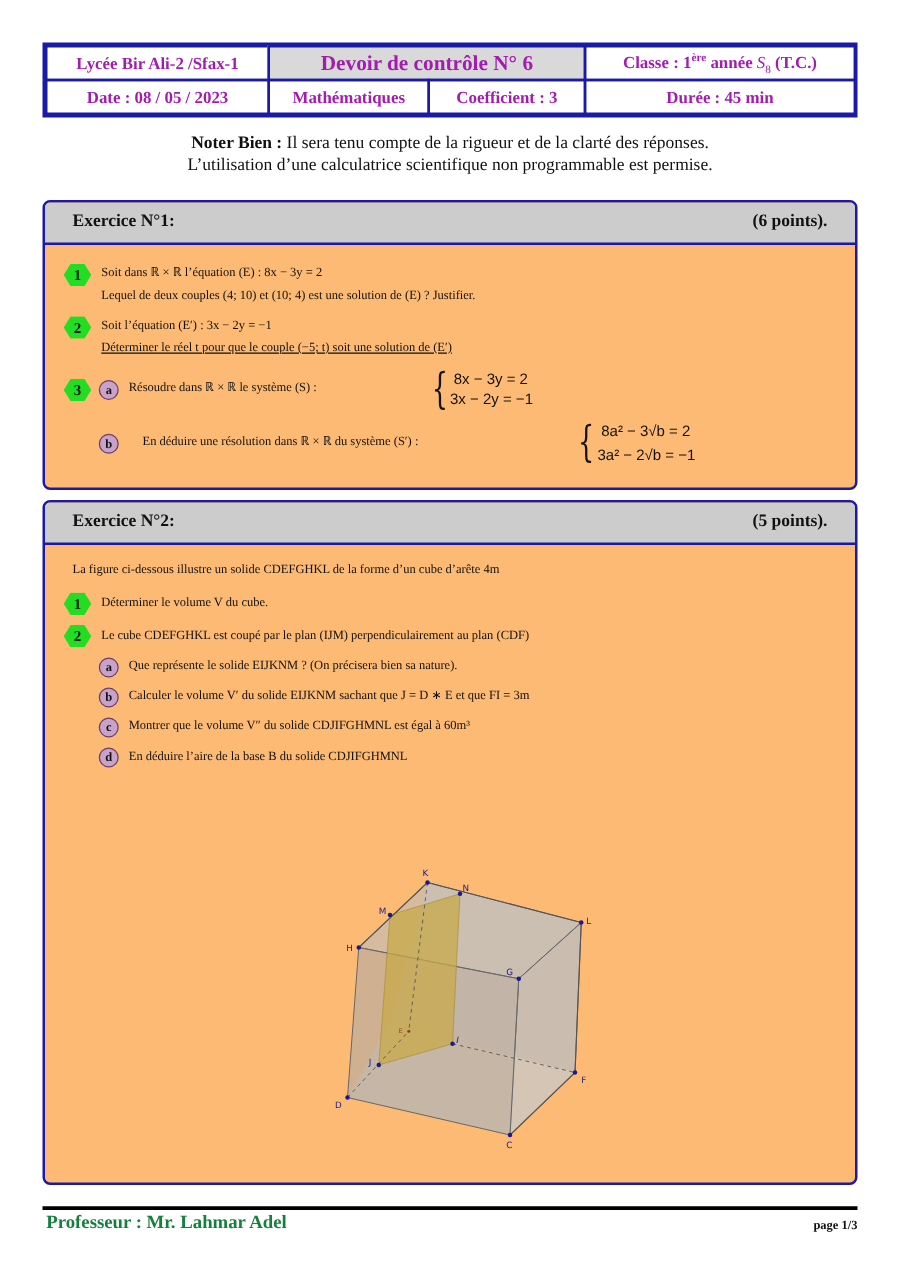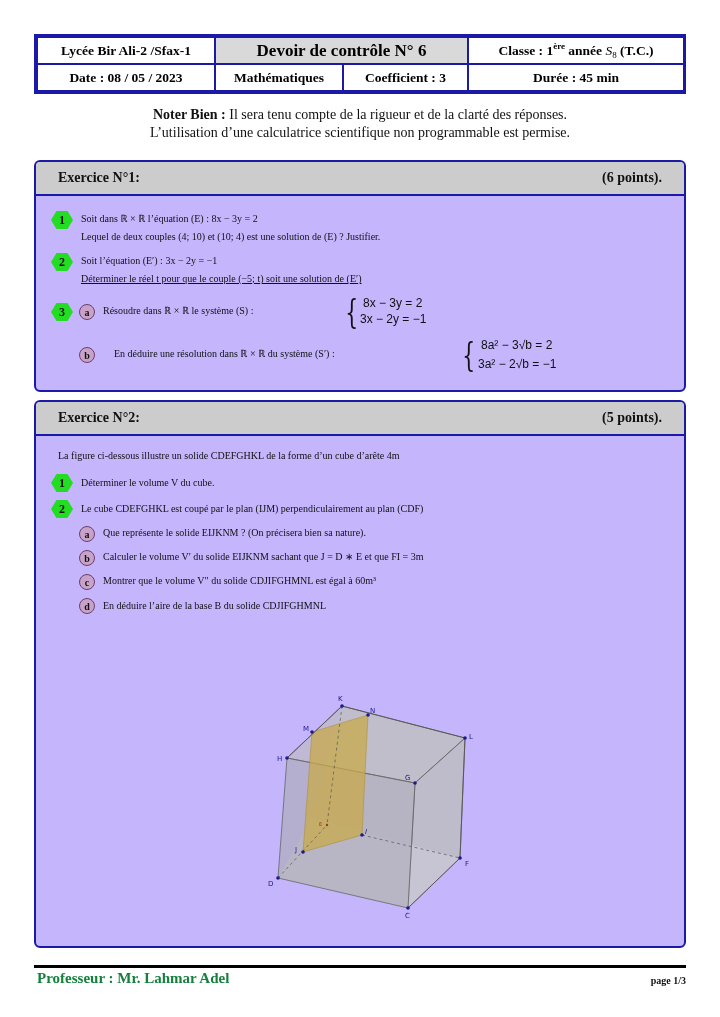--- a/index.html
+++ b/index.html
@@ -4,29 +4,29 @@
 <style>
   html, body { margin: 0; padding: 0; background: #ffffff; }
   body { width: 720px; height: 1017px; position: relative; overflow: hidden;
          font-family: "DejaVu Serif", "Liberation Serif", serif; color: #111; }
 
   
   .hdr { position: absolute; left: 34px; top: 34px; width: 652px; height: 60px;
          border: 3px solid #1a1aa6; box-sizing: border-box; }
   .cell { position: absolute; box-sizing: border-box; border: 2px solid #1a1aa6;
           display: flex; align-items: center; justify-content: center;
-          font-family: "Liberation Serif", serif; font-weight: bold; font-size: 13.5px; color:#000000; }
+          font-family: "Liberation Serif", serif; font-weight: bold; font-size: 13.5px; color:#a21caf; }
   .cell.title { background: #d9d9d9; font-size: 17px; }
 
   .note { position: absolute; left: 0; width: 720px; text-align: center;
           font-family: "Liberation Serif", serif; font-size: 14px; line-height: 18px; }
 
   
   .ex { position: absolute; left: 34px; width: 652px; border: 2px solid #1a1aa6;
-        border-radius: 6px; box-sizing: border-box; background:#c4b5fd; overflow: hidden; }
+        border-radius: 6px; box-sizing: border-box; background:#fdba74; overflow: hidden; }
   .ex-head { height: 32px; background: #cccccc; border-bottom: 2px solid #1a1aa6;
              display: flex; align-items: center; justify-content: space-between;
              padding: 0 22px; font-family: "Liberation Serif", serif; font-weight: bold; font-size: 14px; }
   .row { position: absolute; font-family: "Liberation Serif", serif; font-size: 10px; line-height: 18px; white-space: nowrap; }
   .hex { position: absolute; width: 22px; height: 18px; background: #22dd22;
          clip-path: polygon(25% 0, 75% 0, 100% 50%, 75% 100%, 25% 100%, 0 50%);
          display:flex; align-items:center; justify-content:center; font-weight:bold; font-size:12px; color:#111;
          font-family: "Liberation Serif", serif; }
   .hex::before { content:""; }
   .circ { position: absolute; width: 16px; height: 16px; border-radius: 50%; background: #c8a2c8;

